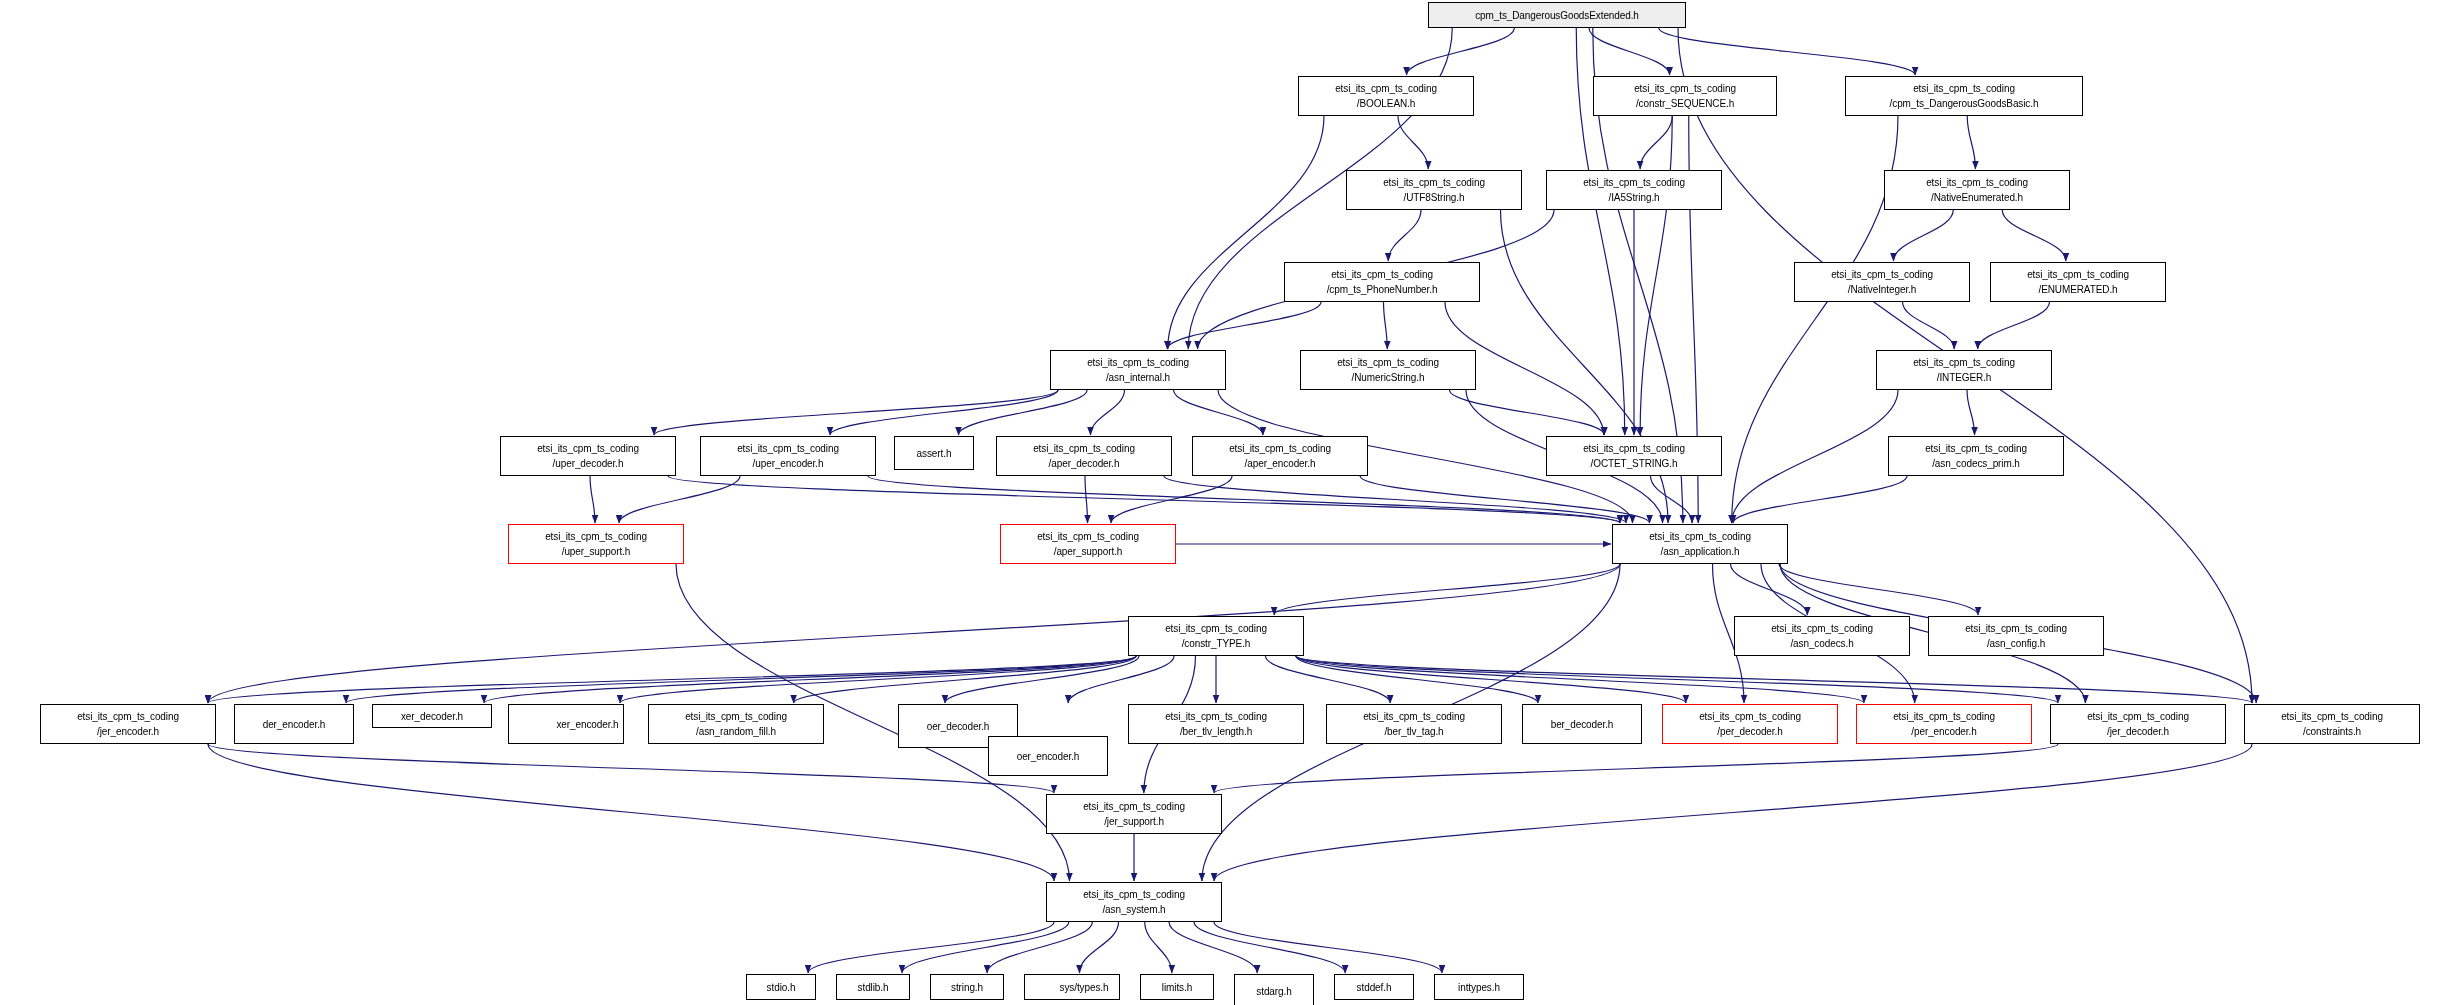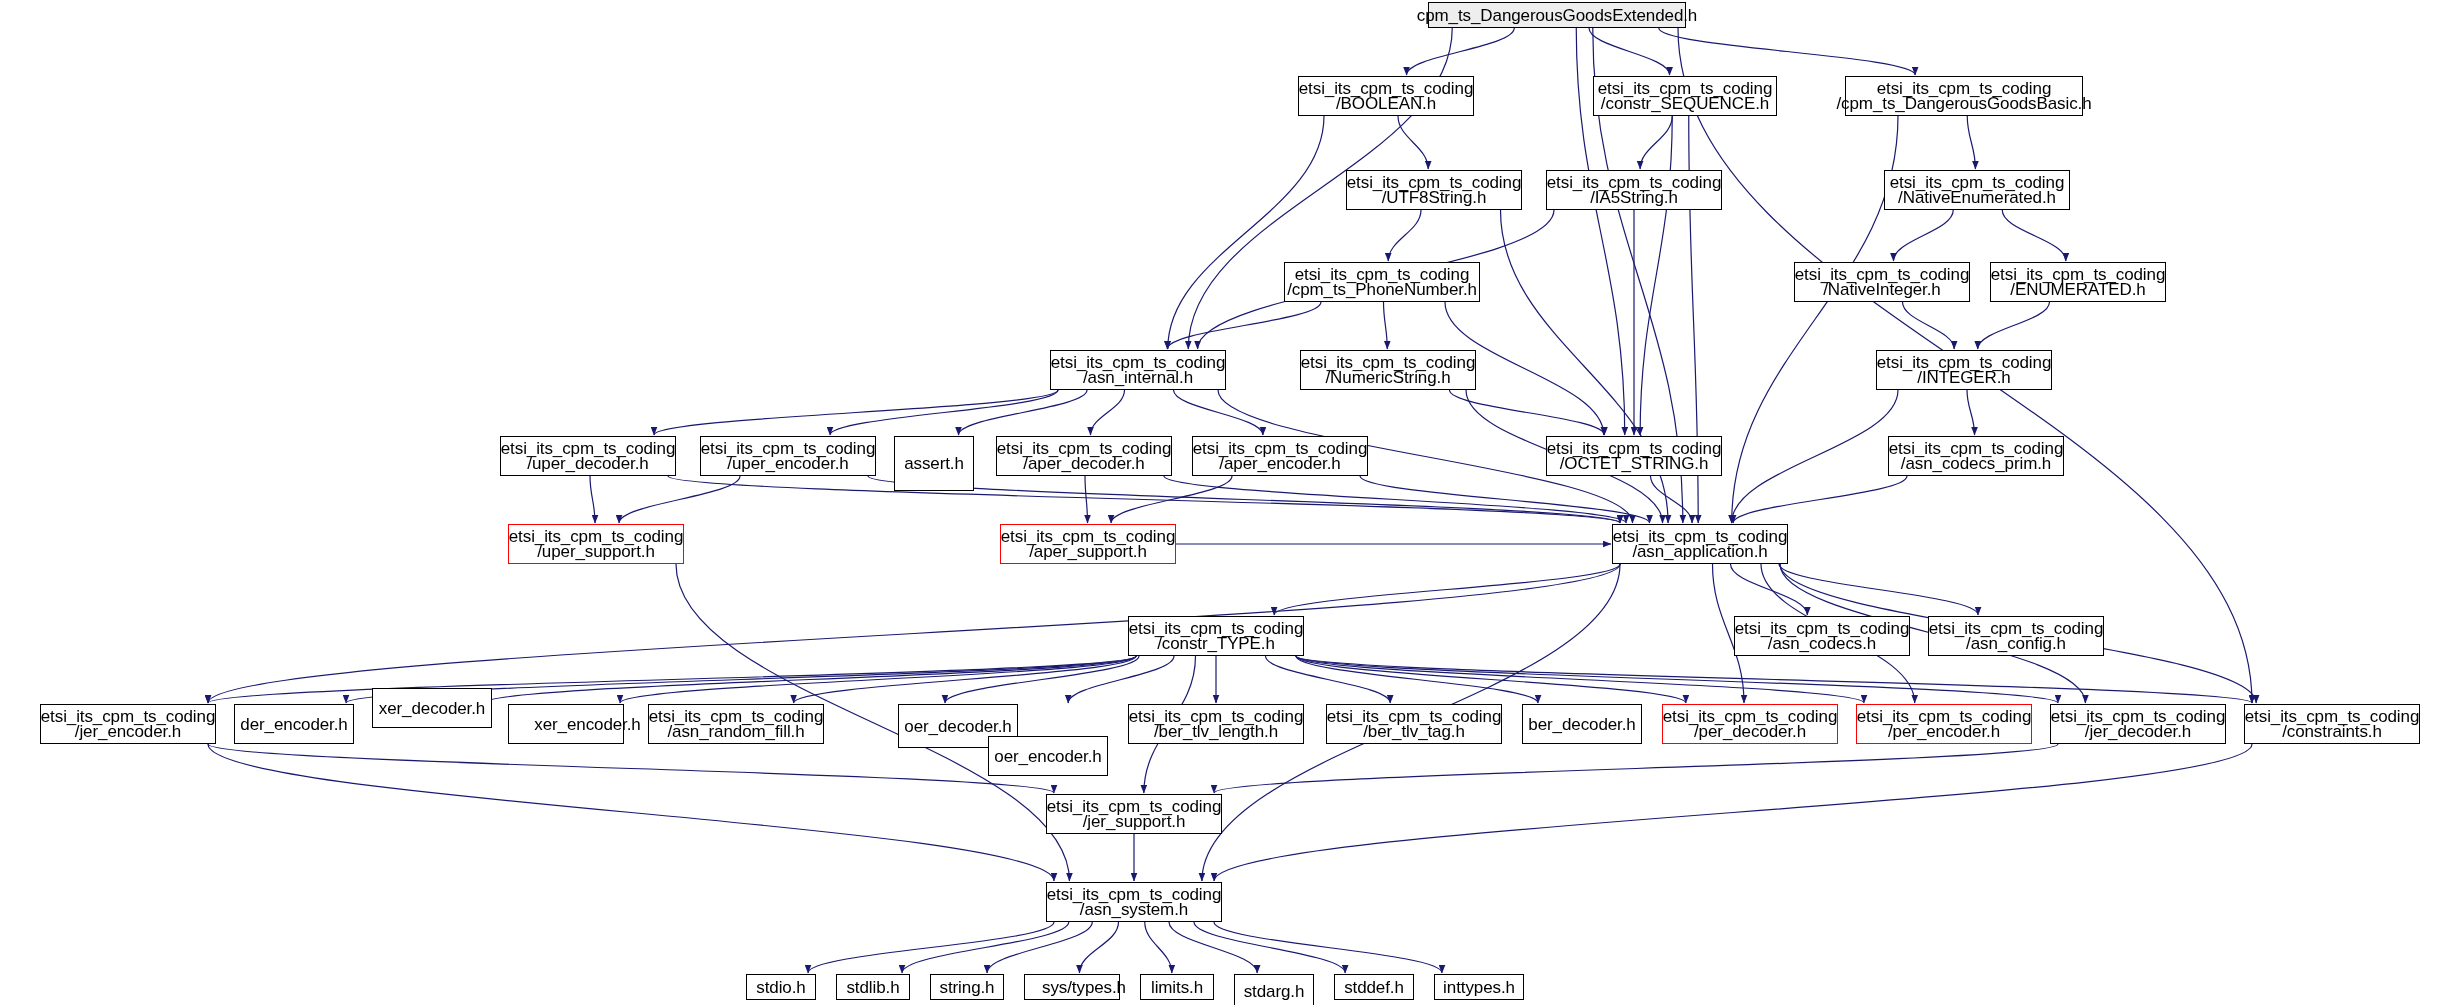--- a/index.html
+++ b/index.html
@@ -22,21 +22,21 @@
     width: 2456px;
     height: 1005px;
     pointer-events: none;
   }
   .node {
     position: absolute;
     box-sizing: border-box;
     background: #ffffff;
     border: 1px solid #000000;
     color: #000000;
-    font-size: 17px;
+    font-size: 10px;
     line-height: 15px;
     text-align: right;
     display: flex;
     flex-direction: column;
     align-items: center;
     justify-content: center;
     white-space: pre;
     letter-spacing: -0.1px;
     z-index: 2;
   }
@@ -156,34 +156,34 @@
     <div class="node" style="left: 1546px; top: 170px; width: 176px; height: 40px;"><span>etsi_its_cpm_ts_coding</span><span>/IA5String.h</span></div>
     <div class="node" style="left: 1884px; top: 170px; width: 186px; height: 40px;"><span>etsi_its_cpm_ts_coding</span><span>/NativeEnumerated.h</span></div>
     <div class="node" style="left: 1794px; top: 262px; width: 176px; height: 40px;"><span>etsi_its_cpm_ts_coding</span><span>/NativeInteger.h</span></div>
     <div class="node" style="left: 1990px; top: 262px; width: 176px; height: 40px;"><span>etsi_its_cpm_ts_coding</span><span>/ENUMERATED.h</span></div>
     <div class="node" style="left: 1284px; top: 262px; width: 196px; height: 40px;"><span>etsi_its_cpm_ts_coding</span><span>/cpm_ts_PhoneNumber.h</span></div>
     <div class="node" style="left: 1876px; top: 350px; width: 176px; height: 40px;"><span>etsi_its_cpm_ts_coding</span><span>/INTEGER.h</span></div>
     <div class="node" style="left: 1300px; top: 350px; width: 176px; height: 40px;"><span>etsi_its_cpm_ts_coding</span><span>/NumericString.h</span></div>
     <div class="node" style="left: 1050px; top: 350px; width: 176px; height: 40px;"><span>etsi_its_cpm_ts_coding</span><span>/asn_internal.h</span></div>
     <div class="node" style="left: 500px; top: 436px; width: 176px; height: 40px;"><span>etsi_its_cpm_ts_coding</span><span>/uper_decoder.h</span></div>
     <div class="node" style="left: 700px; top: 436px; width: 176px; height: 40px;"><span>etsi_its_cpm_ts_coding</span><span>/uper_encoder.h</span></div>
-    <div class="node" style="left: 894px; top: 436px; width: 80px; height: 55px;"><span>assert.h</span></div>
+    <div class="node" style="left: 894px; top: 436px; width: 80px; height: 34px;"><span>assert.h</span></div>
     <div class="node" style="left: 996px; top: 436px; width: 176px; height: 40px;"><span>etsi_its_cpm_ts_coding</span><span>/aper_decoder.h</span></div>
     <div class="node" style="left: 1192px; top: 436px; width: 176px; height: 40px;"><span>etsi_its_cpm_ts_coding</span><span>/aper_encoder.h</span></div>
     <div class="node" style="left: 1546px; top: 436px; width: 176px; height: 40px;"><span>etsi_its_cpm_ts_coding</span><span>/OCTET_STRING.h</span></div>
     <div class="node" style="left: 1888px; top: 436px; width: 176px; height: 40px;"><span>etsi_its_cpm_ts_coding</span><span>/asn_codecs_prim.h</span></div>
     <div class="node red" style="left: 508px; top: 524px; width: 176px; height: 40px;"><span>etsi_its_cpm_ts_coding</span><span>/uper_support.h</span></div>
     <div class="node red" style="left: 1000px; top: 524px; width: 176px; height: 40px;"><span>etsi_its_cpm_ts_coding</span><span>/aper_support.h</span></div>
     <div class="node" style="left: 1612px; top: 524px; width: 176px; height: 40px;"><span>etsi_its_cpm_ts_coding</span><span>/asn_application.h</span></div>
     <div class="node" style="left: 1128px; top: 616px; width: 176px; height: 40px;"><span>etsi_its_cpm_ts_coding</span><span>/constr_TYPE.h</span></div>
     <div class="node" style="left: 1734px; top: 616px; width: 176px; height: 40px;"><span>etsi_its_cpm_ts_coding</span><span>/asn_codecs.h</span></div>
     <div class="node" style="left: 1928px; top: 616px; width: 176px; height: 40px;"><span>etsi_its_cpm_ts_coding</span><span>/asn_config.h</span></div>
     <div class="node" style="left: 40px; top: 704px; width: 176px; height: 40px;"><span>etsi_its_cpm_ts_coding</span><span>/jer_encoder.h</span></div>
     <div class="node" style="left: 234px; top: 704px; width: 120px; height: 40px;"><span>der_encoder.h</span></div>
-    <div class="node" style="left: 372px; top: 688px; width: 120px; height: 40px;"><span>xer_decoder.h</span></div>
+    <div class="node" style="left: 372px; top: 704px; width: 120px; height: 24px;"><span>xer_decoder.h</span></div>
     <div class="node" style="left: 508px; top: 704px; width: 116px; height: 40px; padding-left: 43px;"><span>xer_encoder.h</span></div>
     <div class="node" style="left: 648px; top: 704px; width: 176px; height: 40px;"><span>etsi_its_cpm_ts_coding</span><span>/asn_random_fill.h</span></div>
     <div class="node" style="left: 898px; top: 704px; width: 120px; height: 44px;"><span>oer_decoder.h</span></div>
     <div class="node" style="left: 988px; top: 736px; width: 120px; height: 40px;"><span>oer_encoder.h</span></div>
     <div class="node" style="left: 1128px; top: 704px; width: 176px; height: 40px;"><span>etsi_its_cpm_ts_coding</span><span>/ber_tlv_length.h</span></div>
     <div class="node" style="left: 1326px; top: 704px; width: 176px; height: 40px;"><span>etsi_its_cpm_ts_coding</span><span>/ber_tlv_tag.h</span></div>
     <div class="node" style="left: 1522px; top: 704px; width: 120px; height: 40px;"><span>ber_decoder.h</span></div>
     <div class="node red" style="left: 1662px; top: 704px; width: 176px; height: 40px;"><span>etsi_its_cpm_ts_coding</span><span>/per_decoder.h</span></div>
     <div class="node red" style="left: 1856px; top: 704px; width: 176px; height: 40px;"><span>etsi_its_cpm_ts_coding</span><span>/per_encoder.h</span></div>
     <div class="node" style="left: 2050px; top: 704px; width: 176px; height: 40px;"><span>etsi_its_cpm_ts_coding</span><span>/jer_decoder.h</span></div>

